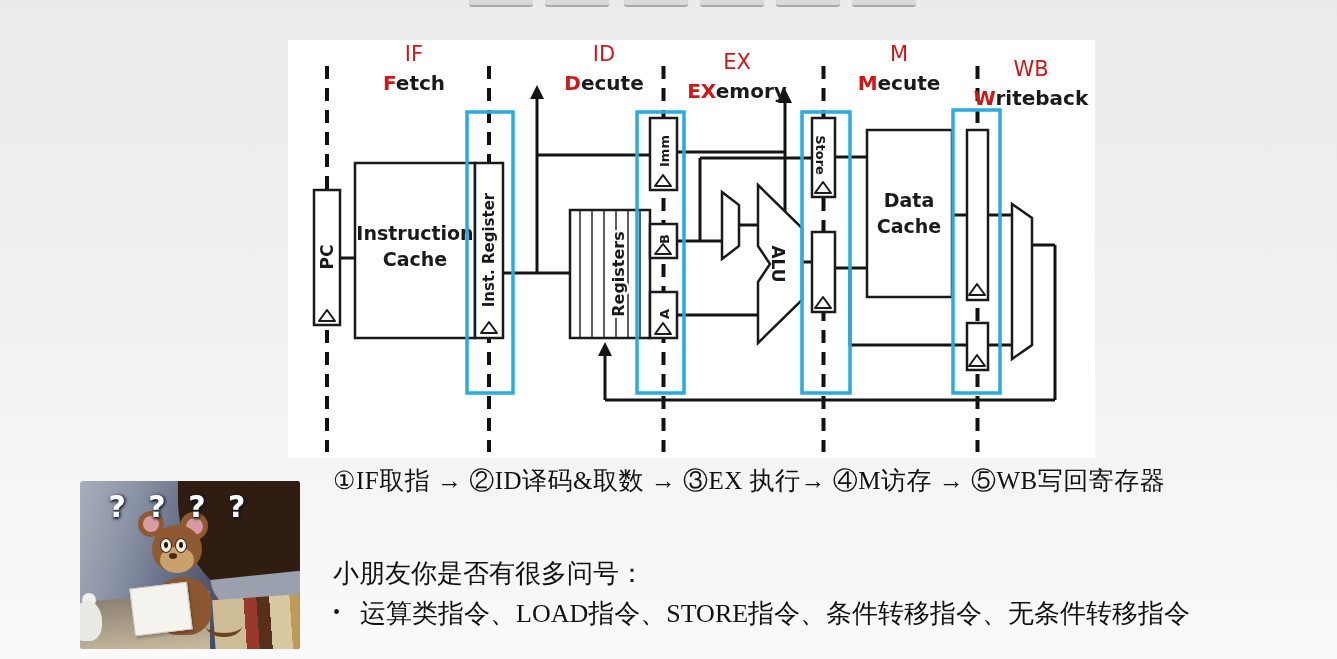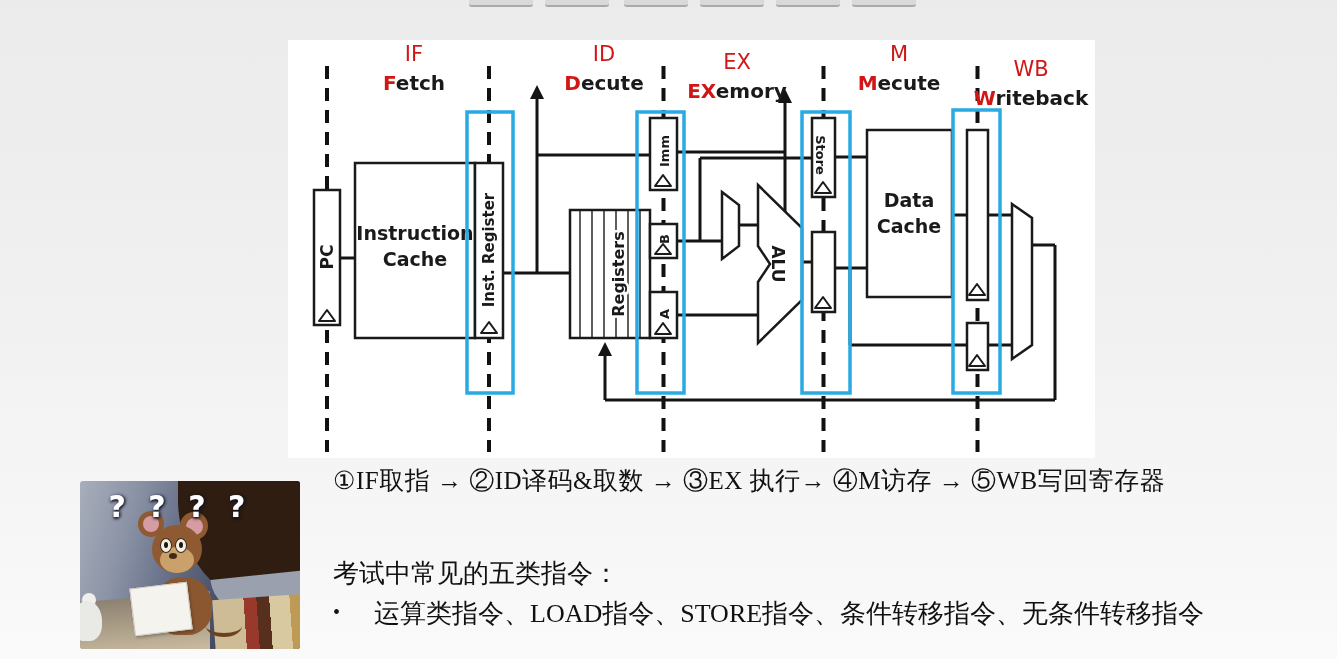--- a/index.html
+++ b/index.html
@@ -18,21 +18,21 @@
   .stage{position:absolute;transform:translateX(-50%);text-align:center;white-space:nowrap;}
   .stage .abbr{font-size:21px;font-weight:normal;color:#d21616;line-height:26px;}
   .stage .word{font-size:20px;font-weight:bold;color:#1a1a1a;margin-top:5px;line-height:22px;}
   .stage .red{color:#d21616;}
   
   .note{position:absolute;font-family:"Liberation Serif",serif;color:#111;white-space:nowrap;}
   .flow-line{left:333px;top:464px;font-size:25px;letter-spacing:0.5px;}
   .heading{left:333px;top:556px;font-size:26px;}
   .bullet-row{left:333px;top:596px;font-size:26px;}
   .bullet-row .dot{font-size:20px;vertical-align:3px;}
-  .bullet-row .txt{margin-left:34px;}
+  .bullet-row .txt{margin-left:20px;}
   
   .meme{position:absolute;left:80px;top:481px;width:220px;height:168px;overflow:hidden;
     border-radius:3px;background:linear-gradient(105deg,#a8aeba 0%,#8b93a6 22%,#636c84 45%,#3a3f55 75%,#262a3d 100%);}
   .meme *{position:absolute;}
   .m-floor{left:-10px;top:116px;width:140px;height:60px;background:linear-gradient(#8d8272,#cbbda1);transform:skewY(-5deg);}
   .m-arch{right:-18px;top:-24px;width:140px;height:158px;background:#2e1d10;border-radius:0 0 0 115px;}
   .m-band{right:-8px;top:94px;width:96px;height:36px;background:#9aa0ad;border-radius:0 0 0 60px;transform:rotate(-6deg);}
   .m-stripes{right:-6px;top:116px;width:92px;height:56px;transform:rotate(-4deg);
     background:linear-gradient(90deg,#cdbc95 0 34%,#99392c 34% 48%,#56301d 48% 62%,#d8c9a0 62% 84%,#bd9a55 84%);}
   .m-buddy{left:-8px;top:120px;width:30px;height:40px;background:#e9e9e6;border-radius:50% 50% 40% 40%;}
@@ -209,16 +209,16 @@
   <div class="m-eye l"></div>
   <div class="m-eye r"></div>
   <div class="m-pupil l"></div>
   <div class="m-pupil r"></div>
   <div class="m-nose"></div>
   <div class="m-paper"></div>
   <div class="m-qmarks">? ? ? ?</div>
 </div>
 
 <div class="note flow-line">①IF取指 → ②ID译码&amp;取数 → ③EX 执行→ ④M访存 → ⑤WB写回寄存器</div>
-<div class="note heading">考试中常见的五类指令：</div>
+<div class="note heading">小朋友你是否有很多问号：</div>
 <div class="note bullet-row">
   <span class="dot">•</span><span class="txt">运算类指令、LOAD指令、STORE指令、条件转移指令、无条件转移指令</span>
 </div>
 
 </body></html>

